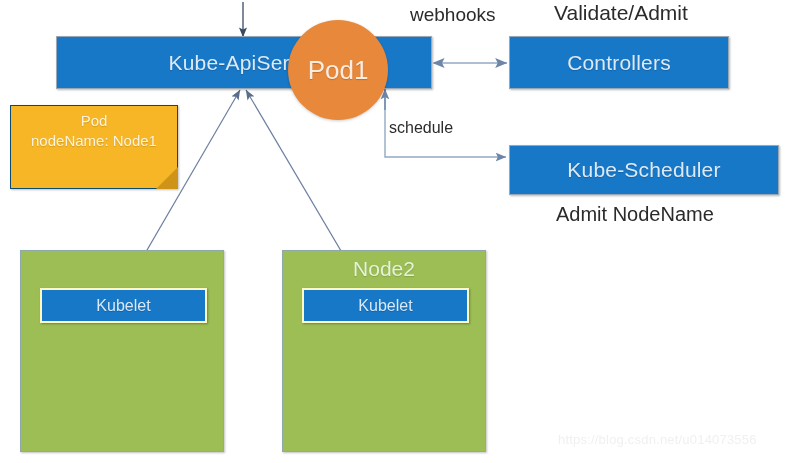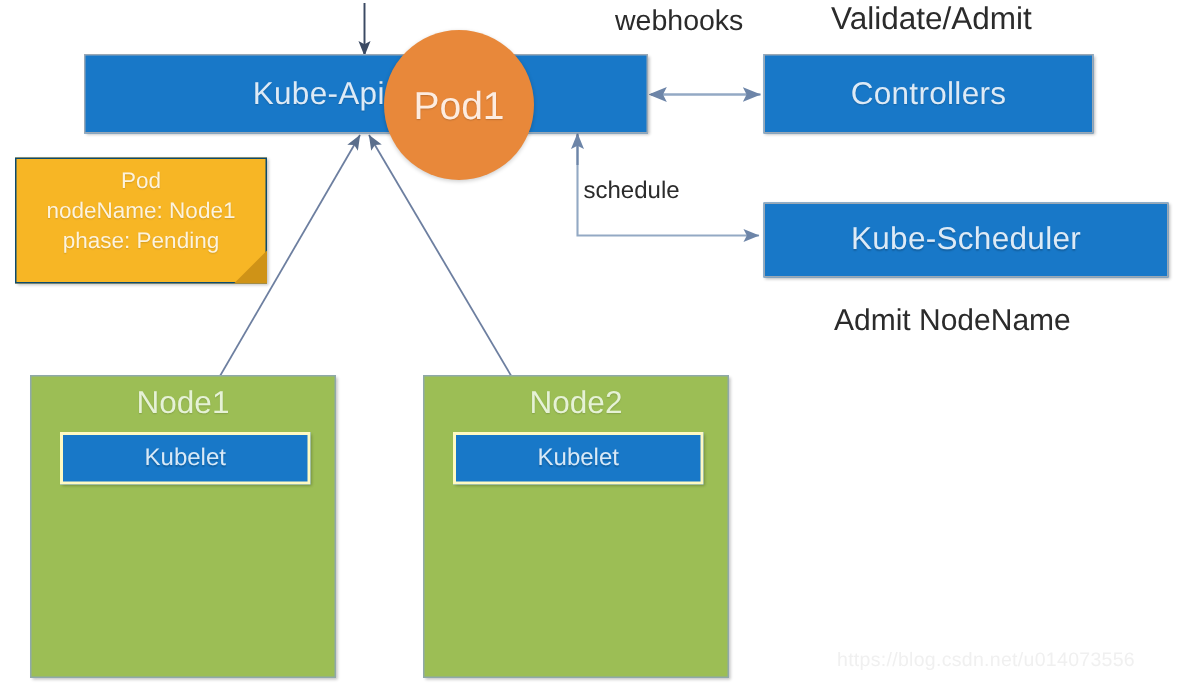--- a/index.html
+++ b/index.html
@@ -152,37 +152,35 @@
   </svg>
 
   <div class="node-abs box-blue" style="left:56px; top:36px; width:376px; height:53px;">
     <span>Kube-ApiServer</span>
   </div>
 
   <div class="node-abs box-blue" style="left:509px; top:36px; width:220px; height:53px;align-items:center;">
     <span>Controllers</span>
   </div>
 
-  <div class="node-abs box-blue" style="left:509px; top:135px; width:270px; height:50px;">
+  <div class="node-abs box-blue" style="left:509px; top:145px; width:270px; height:50px;">
     <span>Kube-Scheduler</span>
   </div>
 
-  <div class="node-abs pod-circle" style="left:256px; top:20px; width:100px; height:100px;">
+  <div class="node-abs pod-circle" style="left:288px; top:20px; width:100px; height:100px;">
     <span>Pod1</span>
   </div>
 
   <div class="node-abs note-yellow" style="left:10px; top:105px; width:168px; height:84px;">
     <div>Pod</div>
     <div>nodeName: Node1</div>
-    <div>phase: Pending</div>
     <span class="note-fold"></span>
   </div>
 
   <div class="node-abs box-green" style="left:20px; top:250px; width:204px; height:202px;">
-    <div class="node-title">Node1</div>
     <div class="node-abs box-kubelet" style="left:19px; top:37px; width:167px; height:35px;">
       <span>Kubelet</span>
     </div>
   </div>
 
   <div class="node-abs box-green" style="left:282px; top:250px; width:204px; height:202px;text-decoration:underline;">
     <div class="node-title">Node2</div>
     <div class="node-abs box-kubelet" style="left:19px; top:37px; width:167px; height:35px;">
       <span>Kubelet</span>
     </div>

